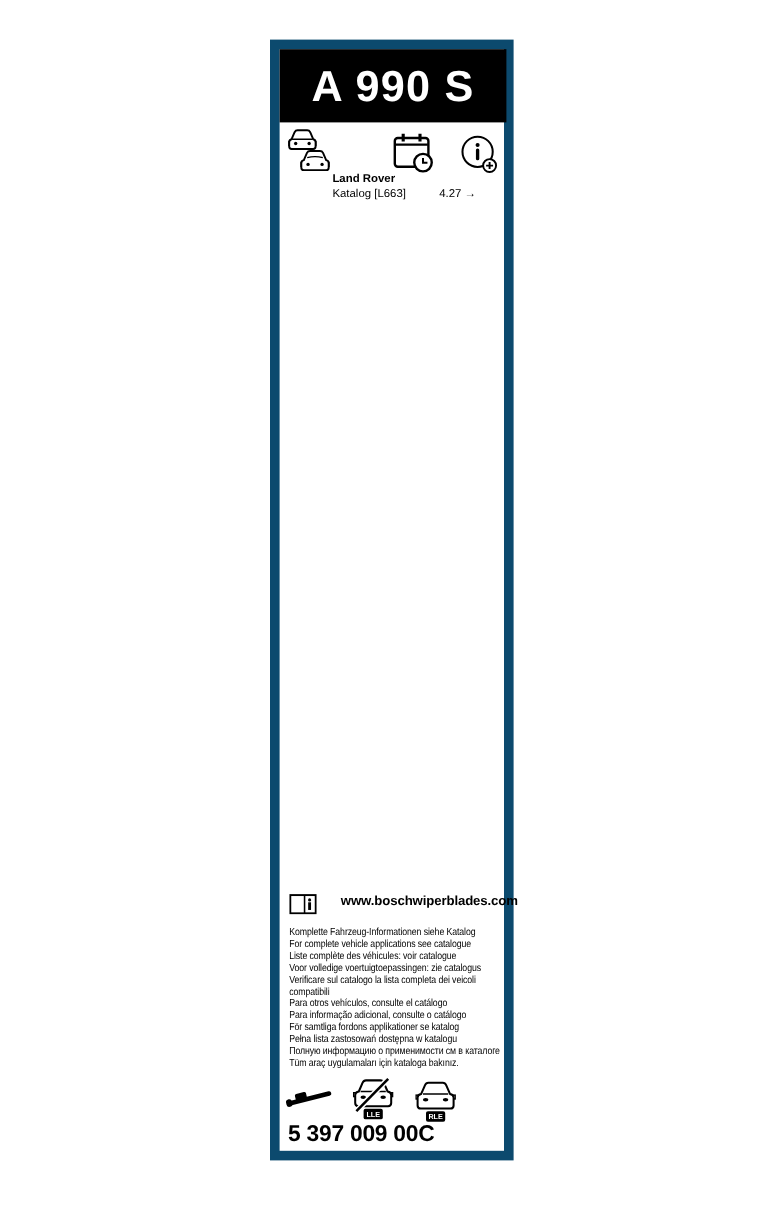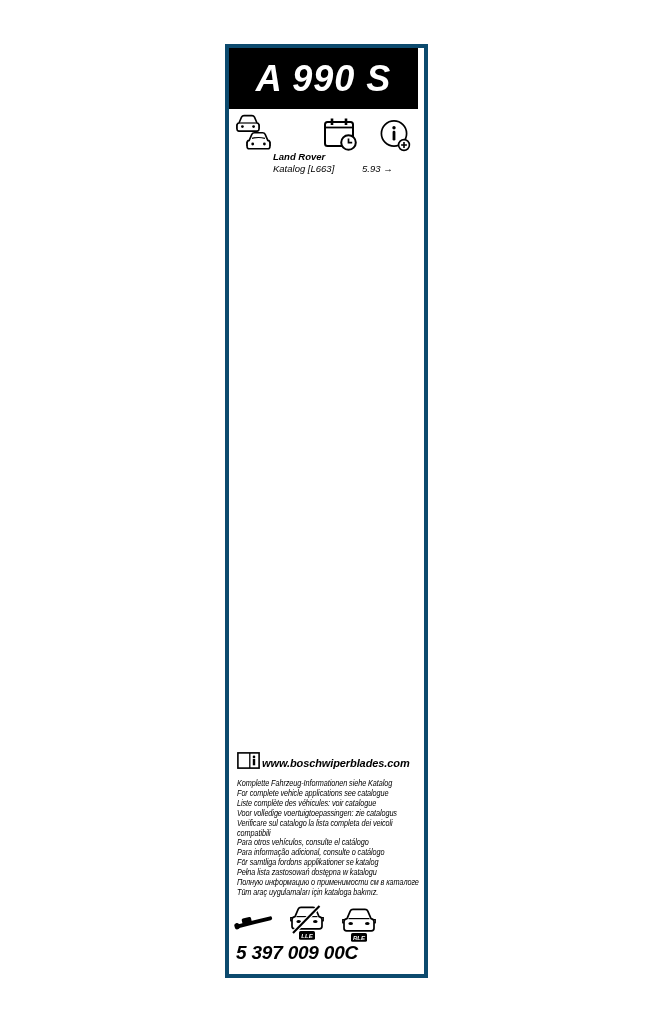--- a/index.html
+++ b/index.html
@@ -2,36 +2,36 @@
 <html><head>
 <meta charset="utf-8">
 <style>
   html,body{margin:0;padding:0;}
   body{
     width:652px;height:1024px;position:relative;background:#ffffff;
     font-family:"Liberation Sans", sans-serif;color:#000;
     overflow:hidden;
   }
   .card{
-    position:absolute;left:225px;top:44px;width:203px;height:934px;
-    border:4px solid #0c4a6e;box-sizing:border-box;background:#fff;font-style:italic;
+    position:absolute;left:225px;top:33px;width:203px;height:934px;
+    border:8px solid #0c4a6e;box-sizing:border-box;background:#fff;
   }
   .card *{box-sizing:border-box;}
   .header{
     position:absolute;left:0;top:0;width:189px;height:61px;background:#000;
     display:flex;align-items:center;justify-content:center;
   }
   .header .model{
     color:#fff;font-weight:bold;font-size:36px;letter-spacing:1px;white-space:nowrap;
   }
   .abs{position:absolute;}
   .small-txt{font-size:9.5px;line-height:11px;white-space:nowrap;padding-left:36px;}
   .bold{font-weight:bold;}
   .url-row{
-    position:absolute;left:8px;top:704px;display:flex;align-items:flex-end;gap:2px;
+    position:absolute;left:8px;top:704px;display:flex;align-items:flex-start;gap:20px;
   }
   .url-row .url{font-size:11px;font-weight:bold;white-space:nowrap;letter-spacing:-0.1px;}
   .notes{
     position:absolute;left:8px;top:731px;width:210px;
     font-size:8.6px;line-height:9.9px;
     transform:scaleX(0.85);transform-origin:left top;
     letter-spacing:-0.1px;
   }
   .notes div{white-space:nowrap;}
   .part-number{
@@ -85,21 +85,21 @@
       <circle cx="14" cy="14.5" r="12.6" fill="#fff" stroke="#000" stroke-width="1.7"></circle>
       <circle cx="14" cy="8.8" r="1.7" fill="#000"></circle>
       <rect x="12.6" y="11.8" width="2.8" height="9.8" rx="1.3" fill="#000"></rect>
       <circle cx="24" cy="26" r="5.4" fill="#fff" stroke="#000" stroke-width="1.6"></circle>
       <path d="M24 23.1 V28.9 M21.1 26 H26.9" stroke="#000" stroke-width="1.6" fill="none"></path>
     </svg>
   </div>
 
   <div class="abs small-txt bold" style="left:8px;top:103px;">Land Rover</div>
   <div class="abs small-txt" style="left:8px;top:115px;">Katalog [L663]</div>
-  <div class="abs small-txt" style="left:97px;top:115px;">5.93 →</div>
+  <div class="abs small-txt" style="left:97px;top:115px;">4.27 →</div>
 
   <div class="url-row">
     <span>
       <svg width="23" height="17" viewBox="0 0 23 17">
         <rect x="0.9" y="0.9" width="21.2" height="15.2" fill="#fff" stroke="#000" stroke-width="1.6"></rect>
         <line x1="12.8" y1="1" x2="12.8" y2="16" stroke="#000" stroke-width="1.3"></line>
         <circle cx="17" cy="4.9" r="1.3" fill="#000"></circle>
         <rect x="15.8" y="6.9" width="2.4" height="6.4" fill="#000"></rect>
       </svg>
     </span>

